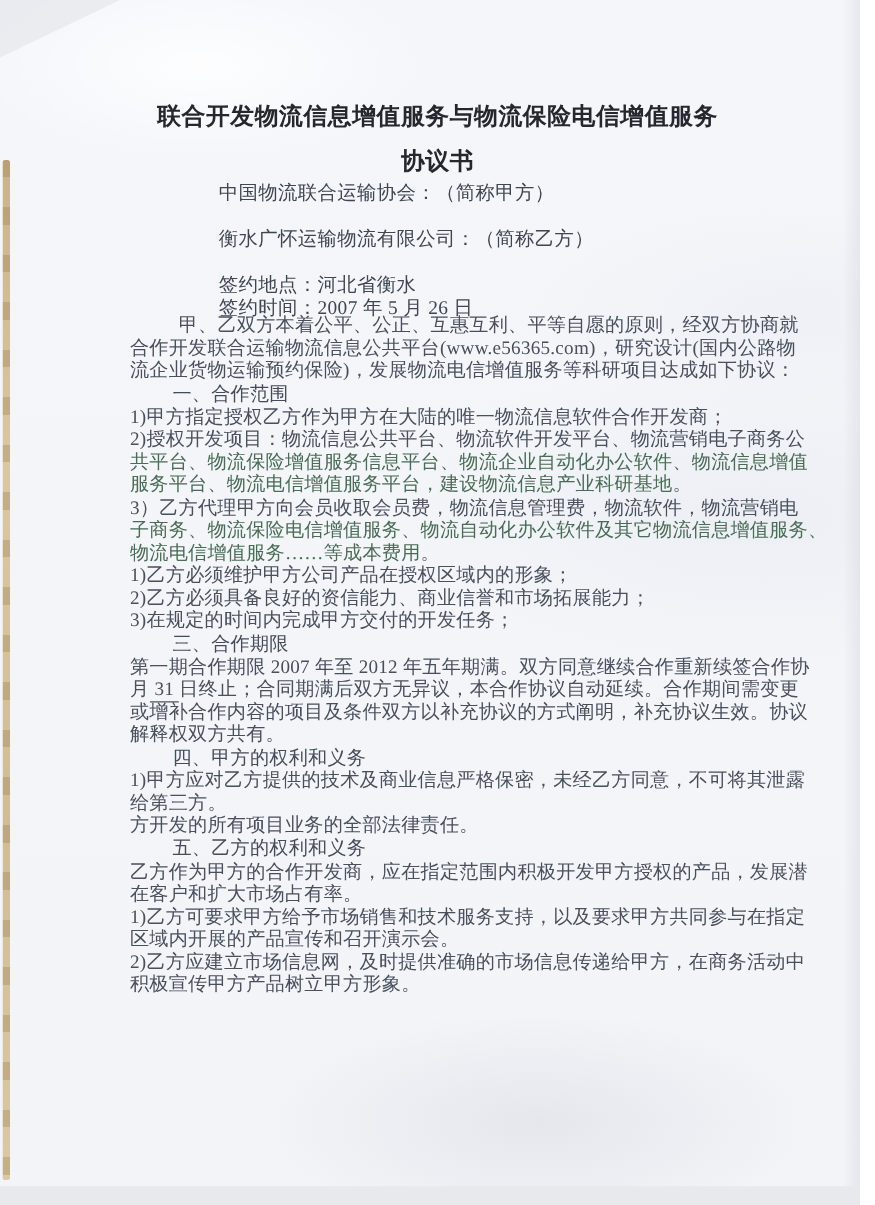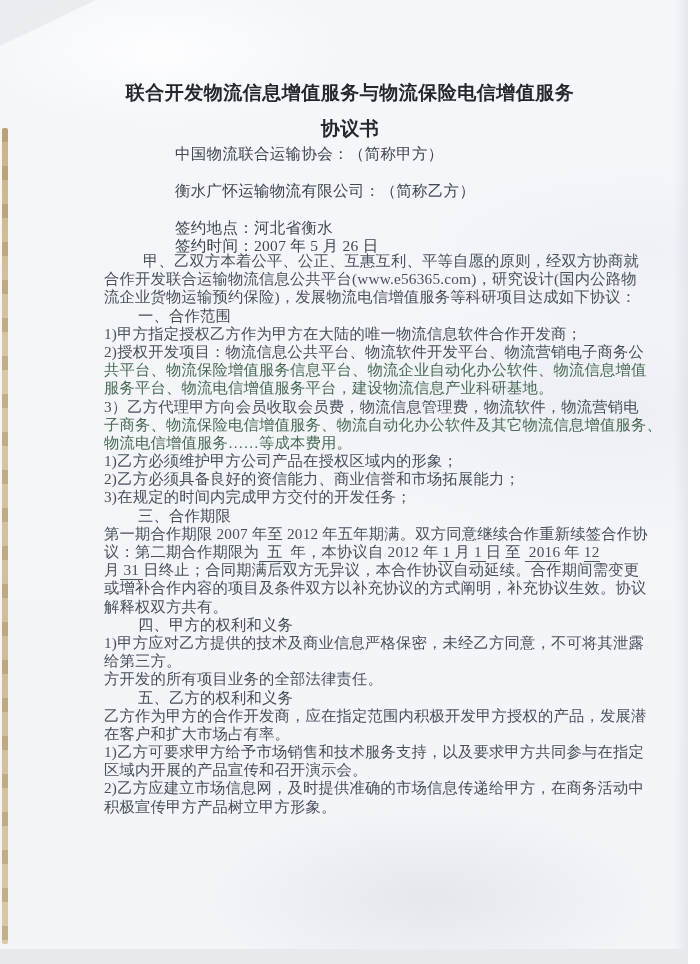--- a/index.html
+++ b/index.html
@@ -91,21 +91,20 @@
       <div class="bl green">共平台、物流保险增值服务信息平台、物流企业自动化办公软件、物流信息增值</div>
       <div class="bl green">服务平台、物流电信增值服务平台，建设物流信息产业科研基地。</div>
       <div class="bl">3）乙方代理甲方向会员收取会员费，物流信息管理费，物流软件，物流营销电</div>
       <div class="bl green">子商务、物流保险电信增值服务、物流自动化办公软件及其它物流信息增值服务、</div>
       <div class="bl green">物流电信增值服务……等成本费用。</div>
       <div class="bl">1)乙方必须维护甲方公司产品在授权区域内的形象；</div>
       <div class="bl">2)乙方必须具备良好的资信能力、商业信誉和市场拓展能力；</div>
       <div class="bl">3)在规定的时间内完成甲方交付的开发任务；</div>
       <div class="bl head">三、合作期限</div>
       <div class="bl">第一期合作期限 2007 年至 2012 年五年期满。双方同意继续合作重新续签合作协</div>
-      <div class="bl"><span>议：第二期合作期限为</span><span class="u">&nbsp;&nbsp;五&nbsp;&nbsp;</span><span>年，本协议自 2012 年</span><span class="u">&nbsp;1&nbsp;</span><span>月</span><span class="u">&nbsp;1&nbsp;</span><span>日 至 </span><span class="u">&nbsp;2016</span><span> 年 </span><span class="u">12</span></div>
       <div class="bl"><span>月</span><span class="u">&nbsp;31&nbsp;</span><span>日终止；合同期满后双方无异议，本合作协议自动延续。合作期间需变更</span></div>
       <div class="bl">或增补合作内容的项目及条件双方以补充协议的方式阐明，补充协议生效。协议</div>
       <div class="bl">解释权双方共有。</div>
       <div class="bl head">四、甲方的权利和义务</div>
       <div class="bl">1)甲方应对乙方提供的技术及商业信息严格保密，未经乙方同意，不可将其泄露</div>
       <div class="bl">给第三方。</div>
       <div class="bl">方开发的所有项目业务的全部法律责任。</div>
       <div class="bl head">五、乙方的权利和义务</div>
       <div class="bl">乙方作为甲方的合作开发商，应在指定范围内积极开发甲方授权的产品，发展潜</div>
       <div class="bl">在客户和扩大市场占有率。</div>

